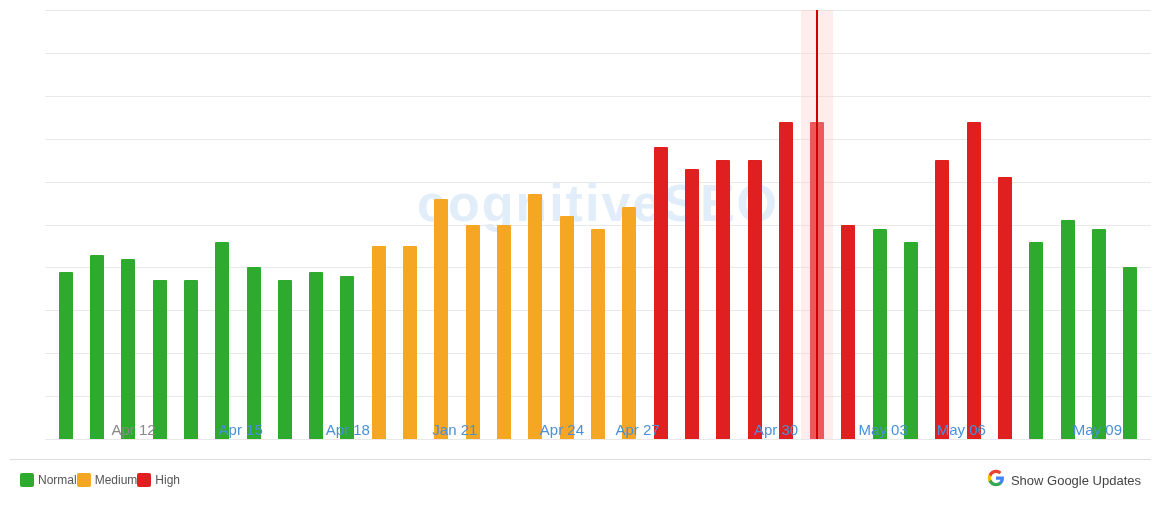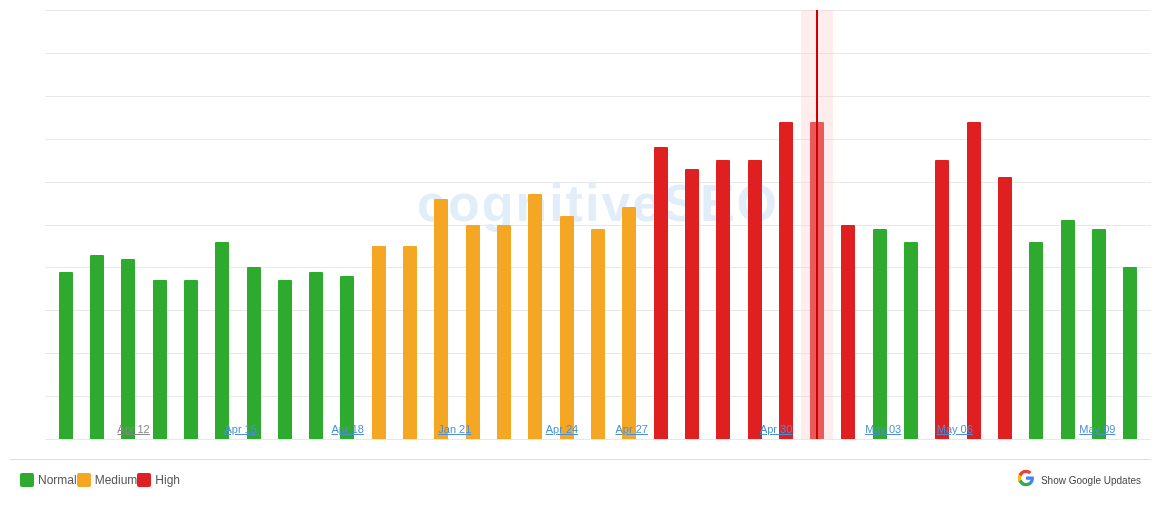--- a/index.html
+++ b/index.html
@@ -125,23 +125,22 @@
       align-items: center;
     }
 
     .x-labels {
       width: 100%;
       display: flex;
       align-items: center;
     }
 
     .x-label {
-      font-size: 11px;
+      font-size: 15px;
       color: #888;
-      text-decoration: underline;
     }
 
     .x-label.blue { color: #4a90d9; }
 
     .watermark {
       position: absolute;
       top: 45%;
       left: 50%;
       transform: translate(-50%, -50%);
       font-size: 52px;
@@ -204,21 +203,21 @@
       color: #333;
     }
 
     .g-logo {
       font-size: 16px;
       font-weight: bold;
       color: #4285f4;
     }
 
     .show-updates-text {
-      font-size: 10px;
+      font-size: 13px;
       color: #444;
       text-align: right;
     }
   </style>
 </head>
 <body>
 
 <div class="chart-container">
   <div class="chart-area">
 

